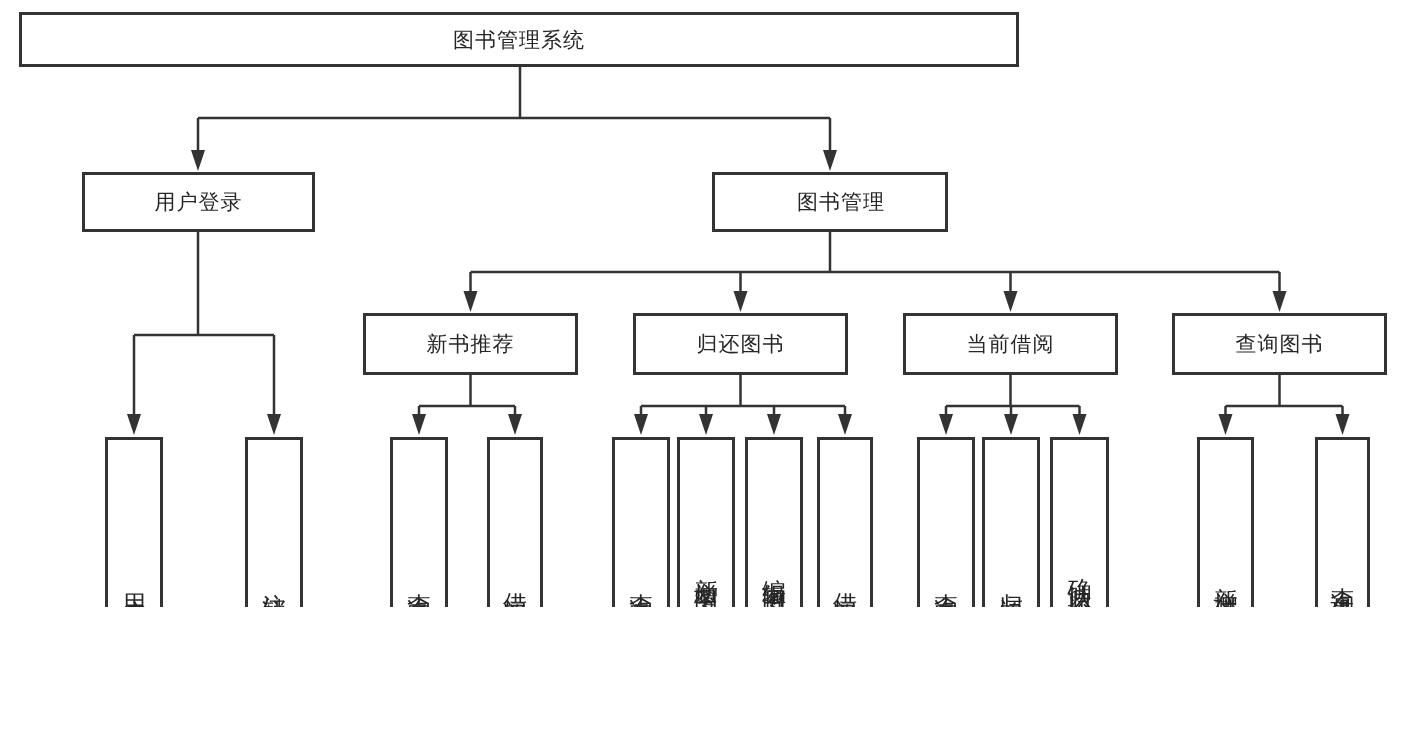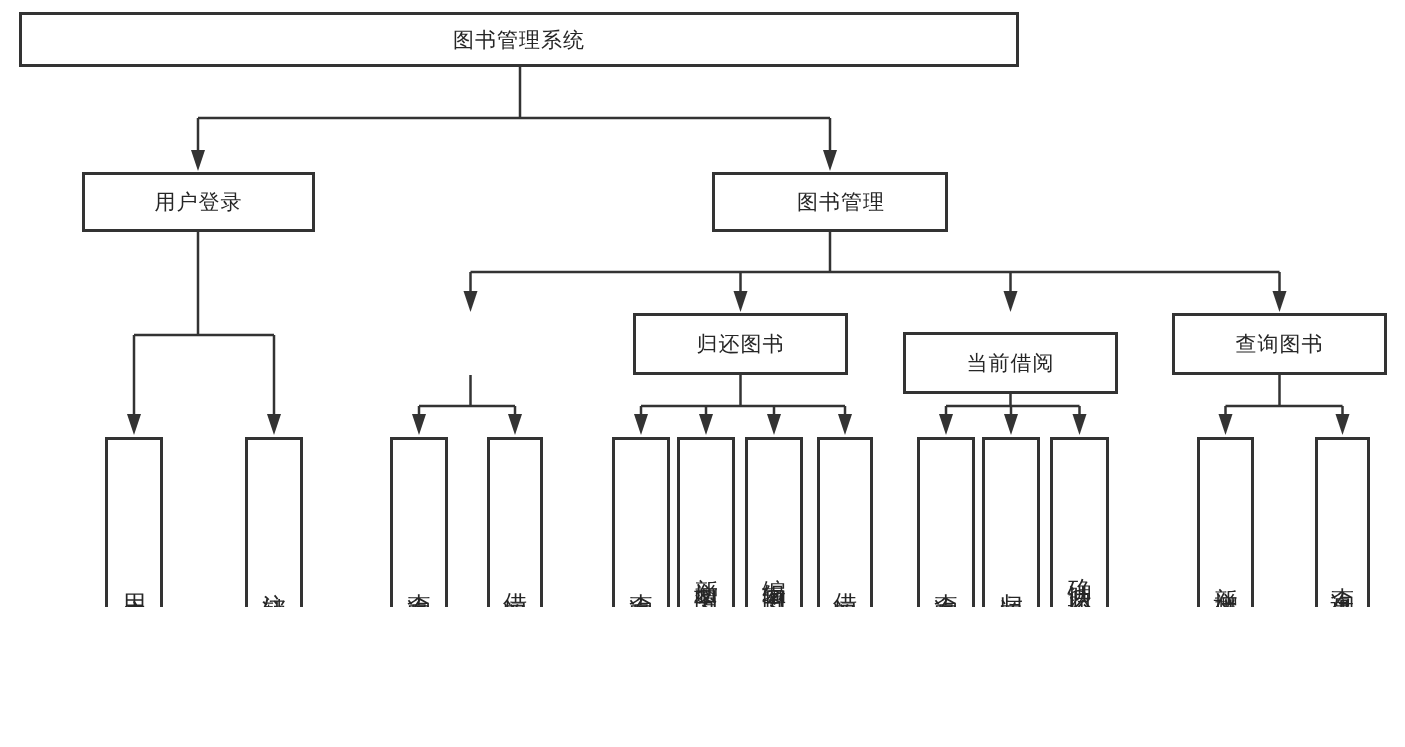--- a/index.html
+++ b/index.html
@@ -17,21 +17,21 @@
   .leaf .v-label{
     writing-mode:vertical-lr;text-orientation:mixed;
     font-size:24px;letter-spacing:6px;line-height:1;white-space:nowrap;
   }
   .root-box{left:19px;top:12px;width:1000px;height:55px;}
   .branch-user{left:82px;top:172px;width:233px;height:60px;}
   .branch-book{left:712px;top:172px;width:236px;height:60px;padding-left:22px;}
   .lvl3{top:313px;height:62px;width:215px;}
   .n-newbook{left:363px;}
   .n-borrowmod{left:633px;}
-  .n-current{left:903px;margin-top:19px;}
+  .n-current{left:903px;}
   .n-records{left:1172px;}
   .watermark{
     position:absolute;left:1183px;top:714px;font-size:24px;color:#a6a6a6;
     letter-spacing:1px;white-space:nowrap;
   }
 </style>
 </head>
 <body>
 
 <div id="page">
@@ -116,20 +116,23 @@
     <span class="h-label">图书管理系统</span>
   </div>
 
   <div class="box branch-user">
     <span class="h-label">用户登录</span>
   </div>
   <div class="box branch-book">
     <span class="h-label">图书管理</span>
   </div>
 
+  <div class="box lvl3 n-newbook">
+    <span class="h-label">新书推荐</span>
+  </div>
   <div class="box lvl3 n-borrowmod">
     <span class="h-label">归还图书</span>
   </div>
   <div class="box lvl3 n-current">
     <span class="h-label">当前借阅</span>
   </div>
   <div class="box lvl3 n-records">
     <span class="h-label">查询图书</span>
   </div>
 

